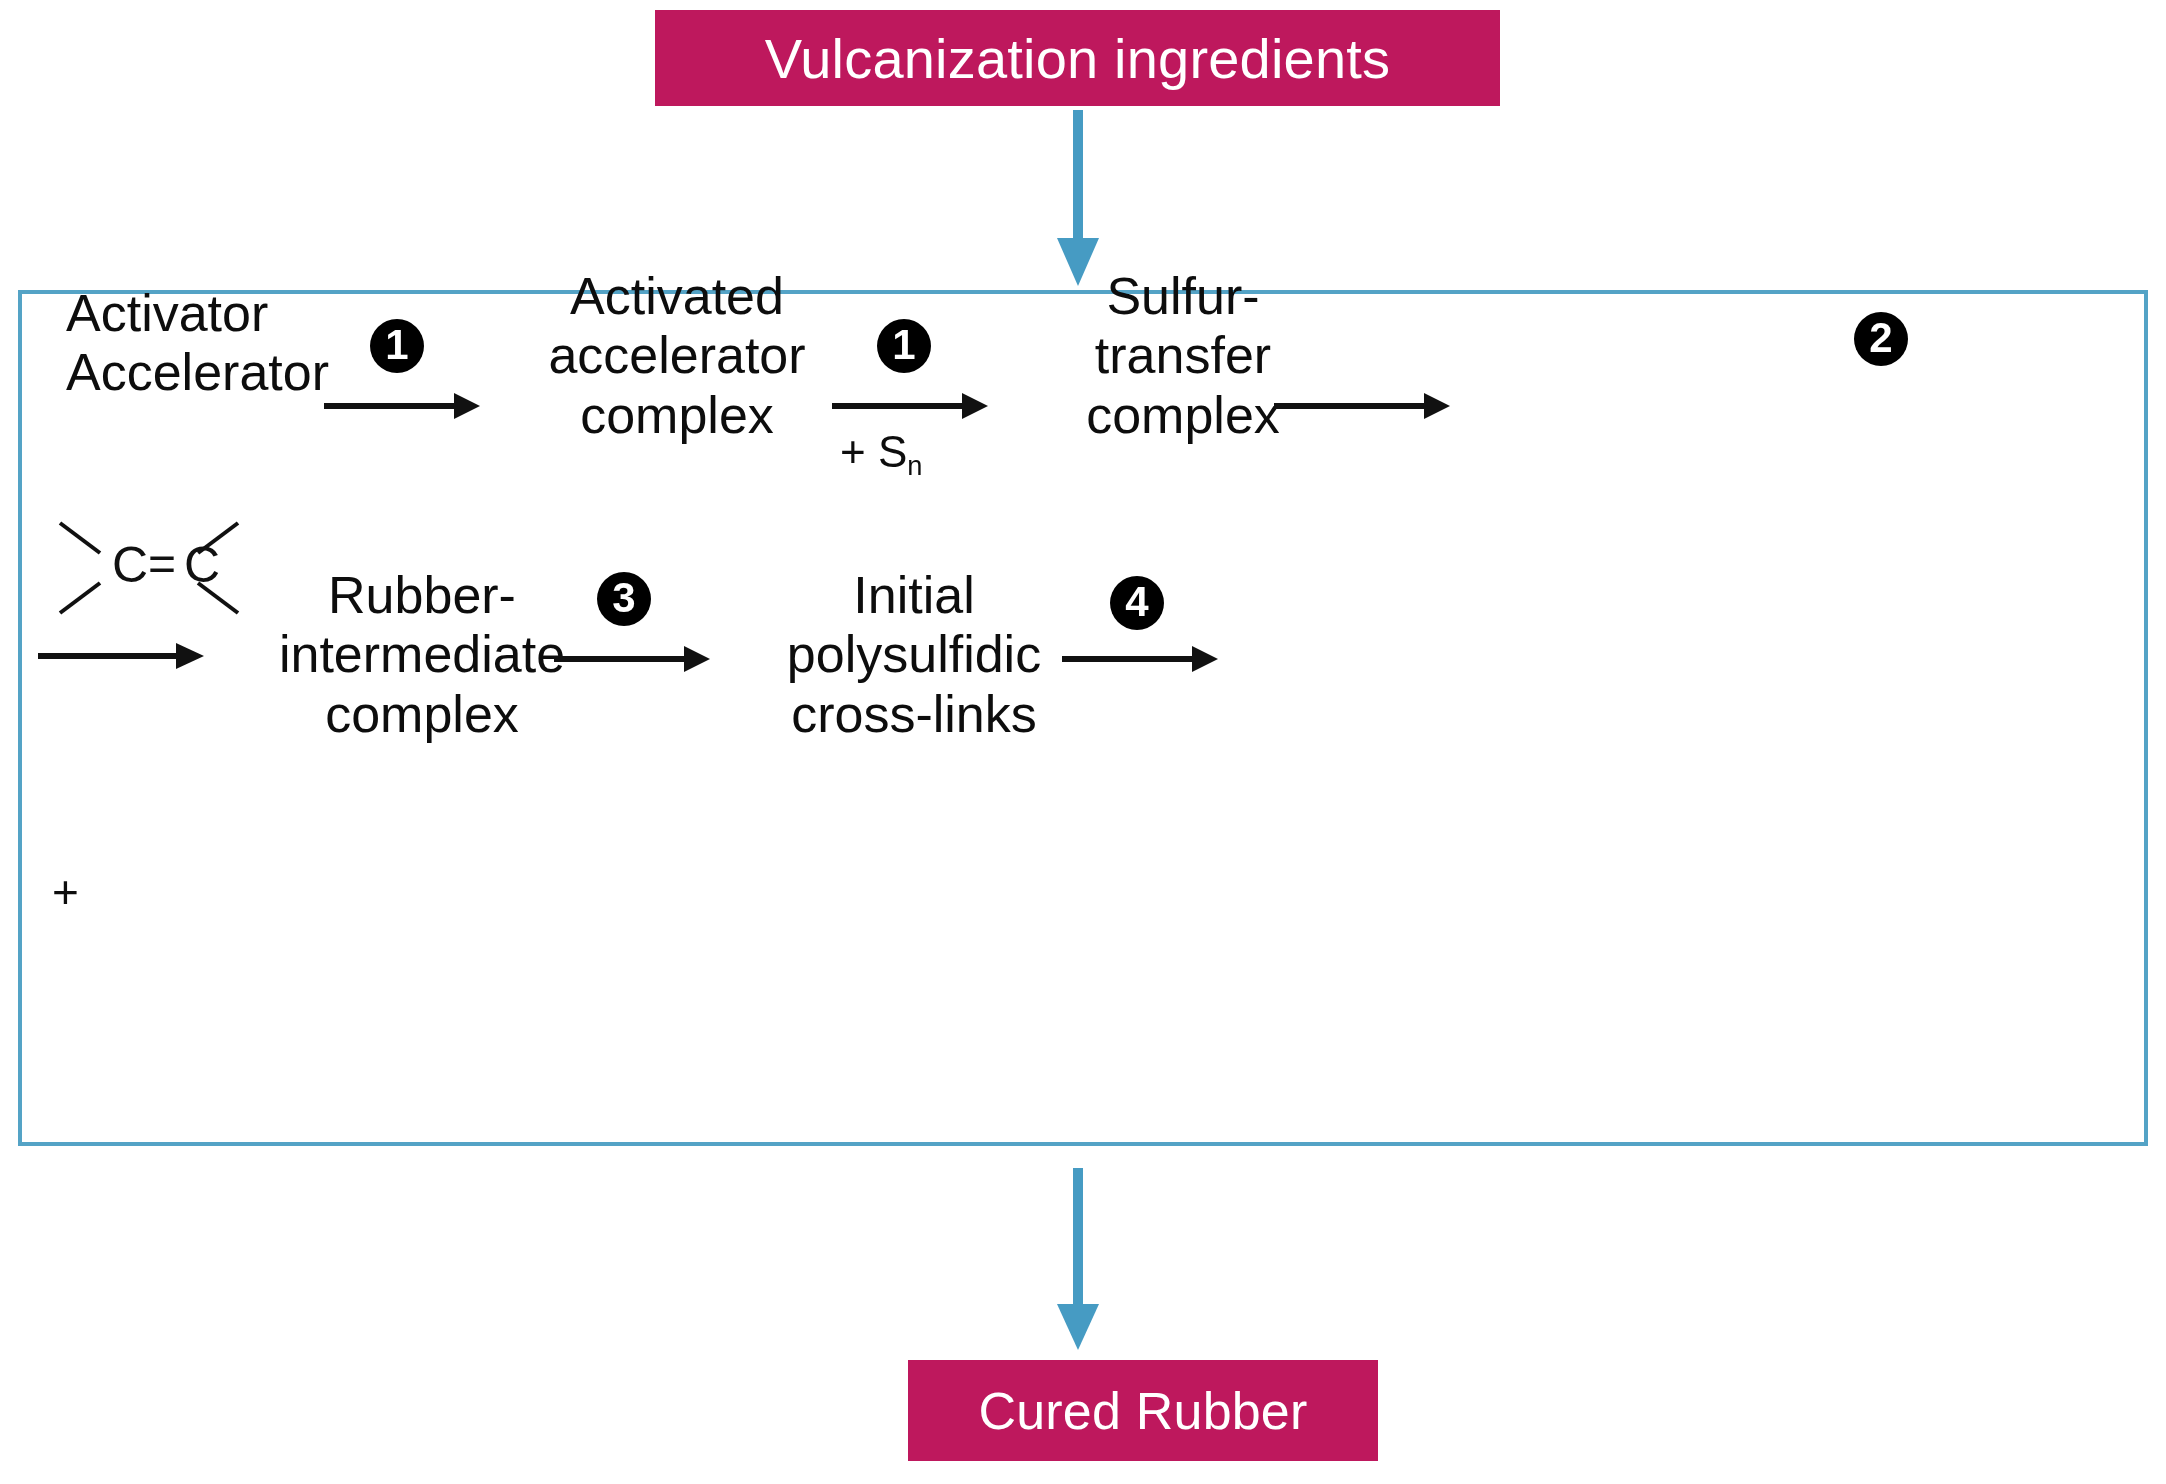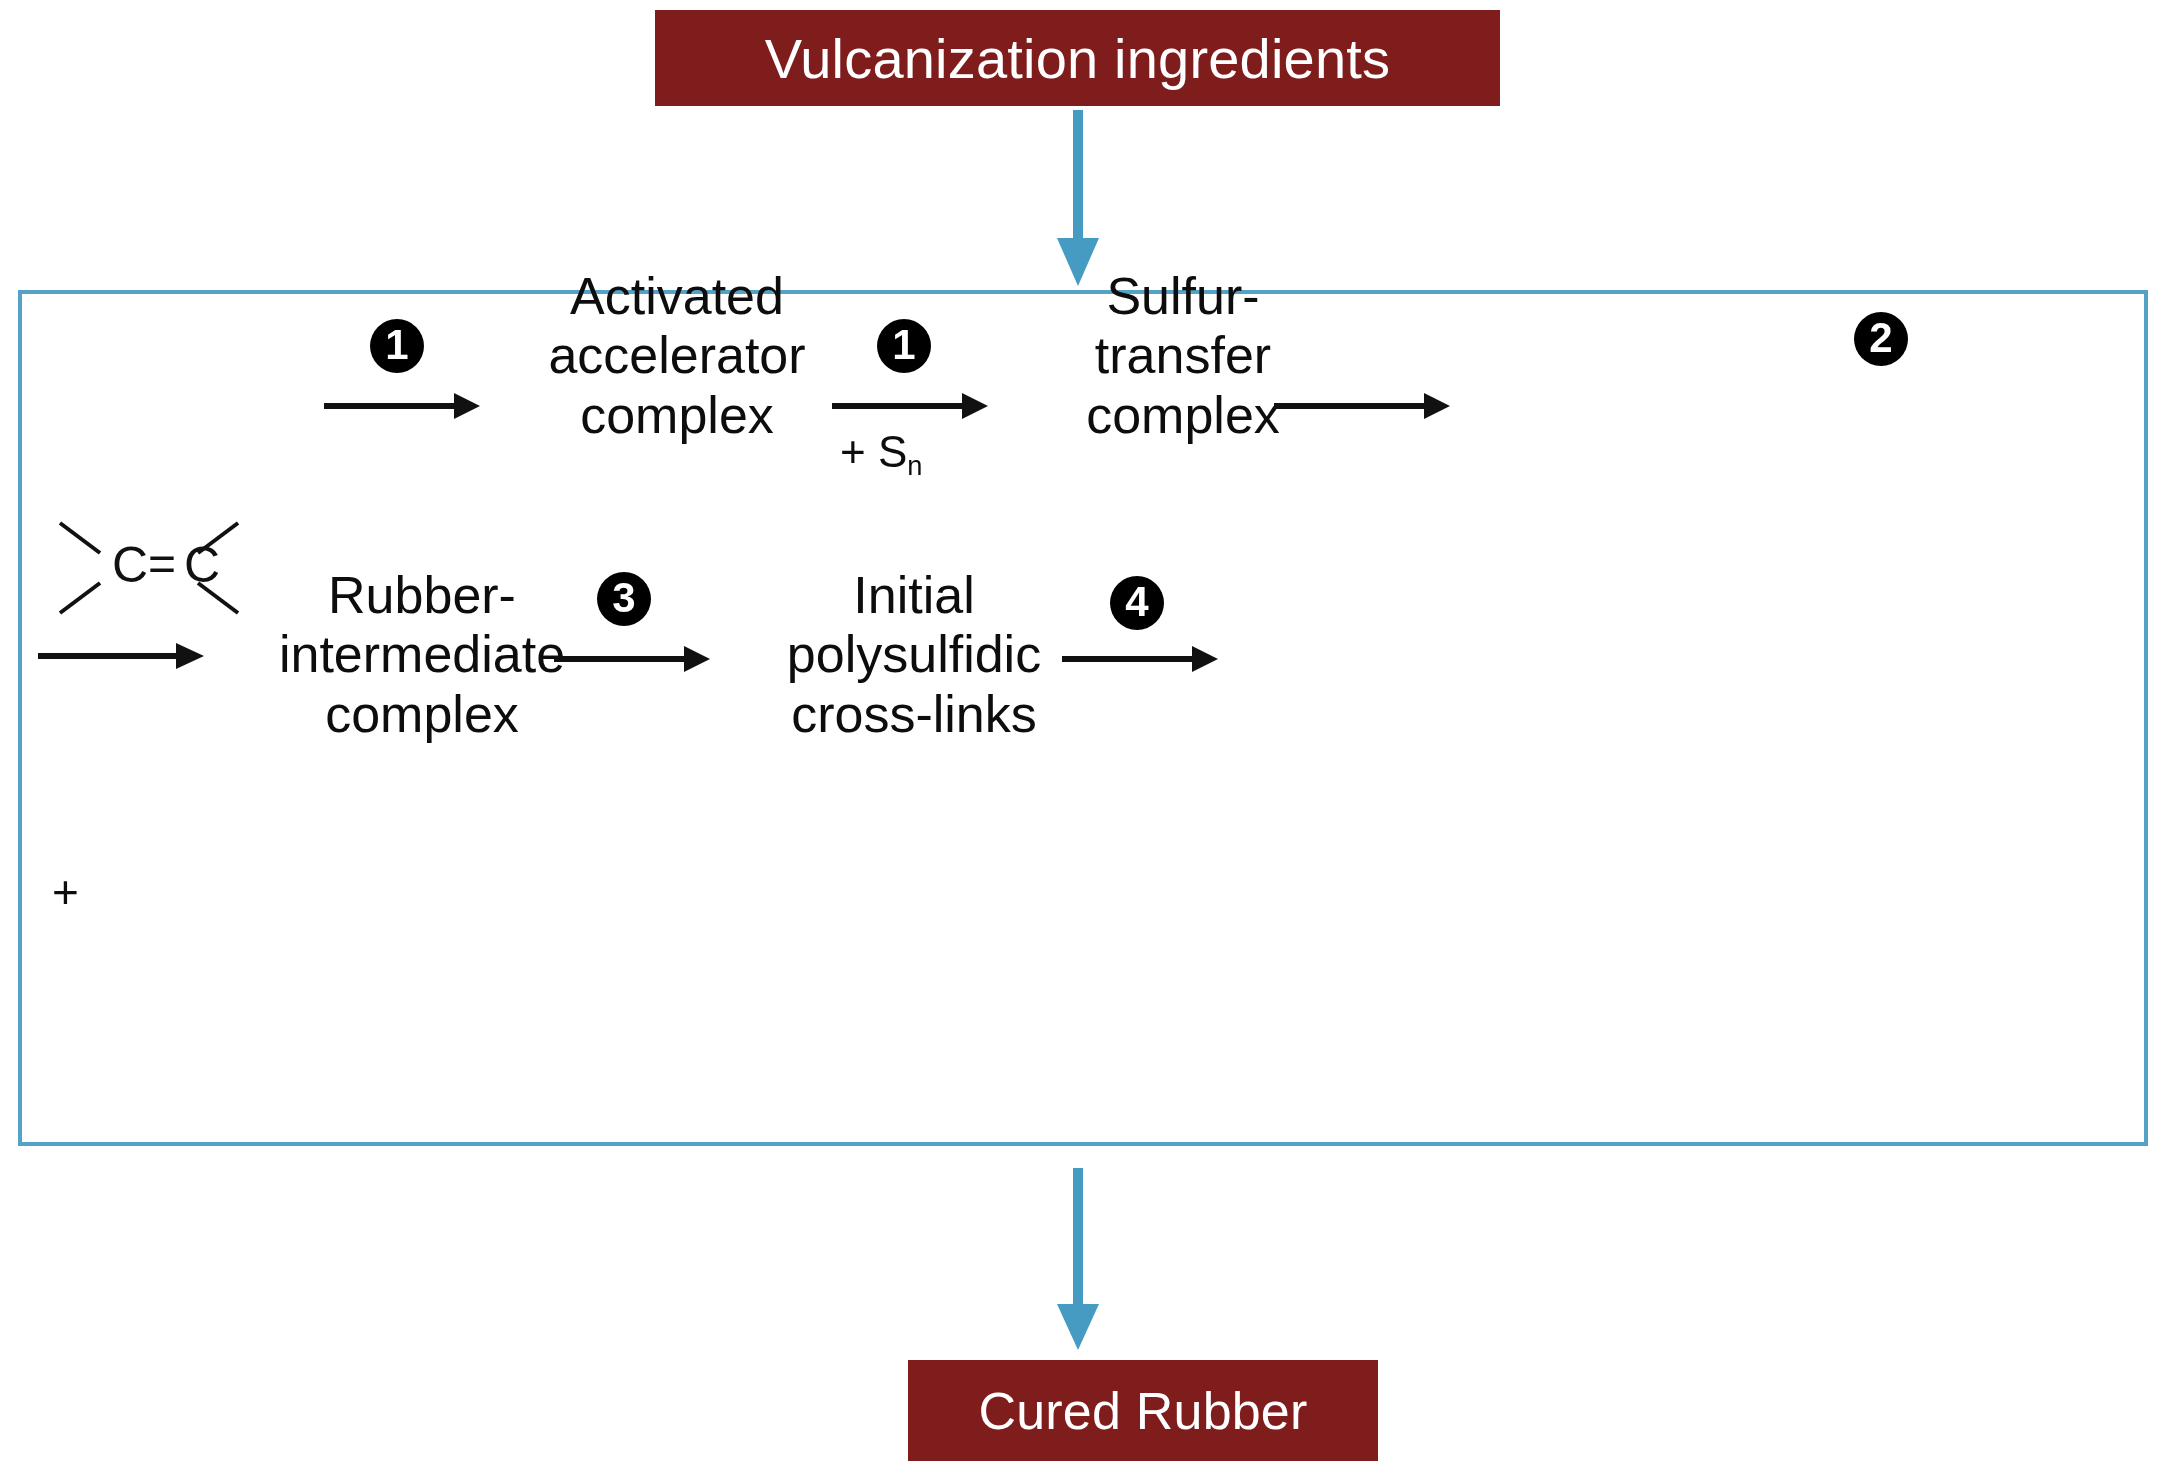--- a/index.html
+++ b/index.html
@@ -12,21 +12,21 @@
     width: 2166px;
     height: 1484px;
     position: relative;
     overflow: hidden;
     color: #0d0d0d;
   }
 
   
   .blue-box {
     position: absolute;
-    background: #7f1d1d;
+    background: #be185d;
     color: #ffffff;
     display: flex;
     align-items: center;
     justify-content: center;
     font-weight: 400;
     letter-spacing: 0.2px;
     white-space: nowrap;
   }
   #ingredients-box {
     left: 655px;
@@ -122,20 +122,22 @@
   <span>Vulcanization ingredients</span>
 </div>
 
 <svg class="blue-arrow" style="left:1043px; top:110px;" width="70" height="180" viewBox="0 0 70 180">
   <rect x="30" y="0" width="10" height="132" fill="#469bc3"></rect>
   <polygon points="14,128 56,128 35,176" fill="#469bc3"></polygon>
 </svg>
 
 <div id="reaction-frame">
 
+  <div class="species left-align" style="left:44px; top:-10px; width:330px; text-align:left;">Activator
+Accelerator</div>
 
   <div class="badge" style="left:348px; top:25px;">1</div>
 
   <svg class="rxn-arrow" style="left:300px; top:95px;" width="160" height="34" viewBox="0 0 160 34">
     <line x1="2" y1="17" x2="138" y2="17" stroke="#111111" stroke-width="6"></line>
     <polygon points="132,4 158,17 132,30" fill="#111111"></polygon>
   </svg>
 
   <div class="species" style="left:490px; top:-27px; width:330px;">Activated
 accelerator

